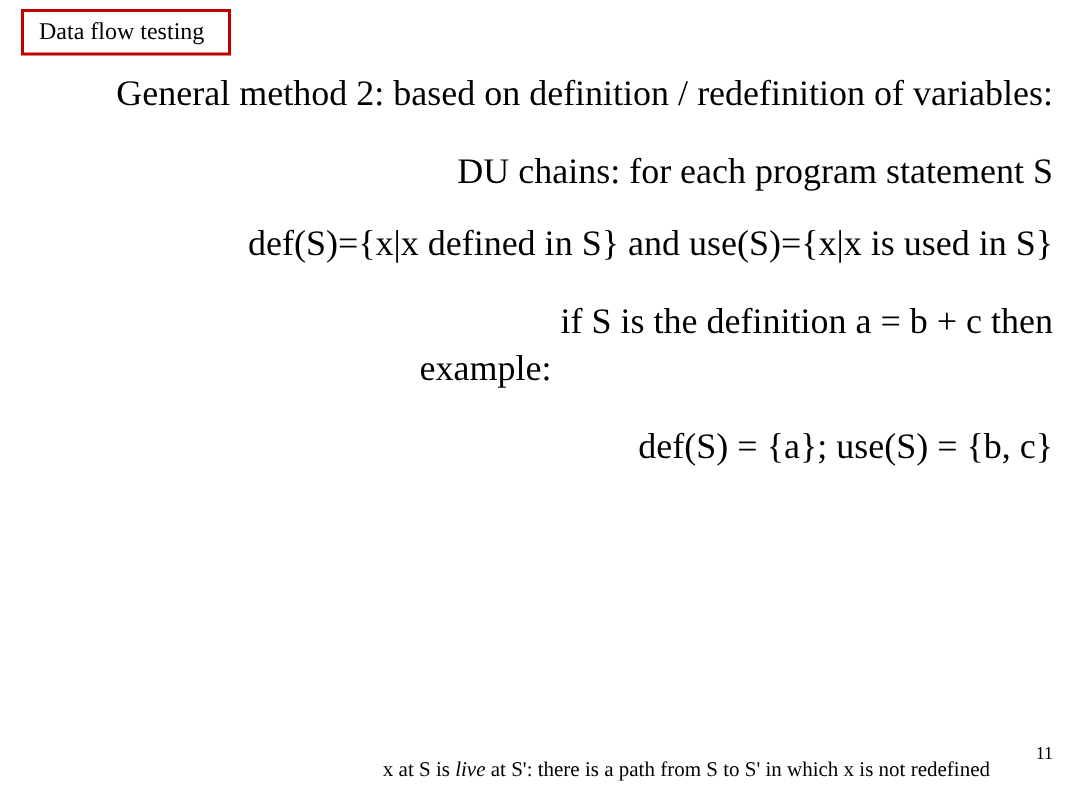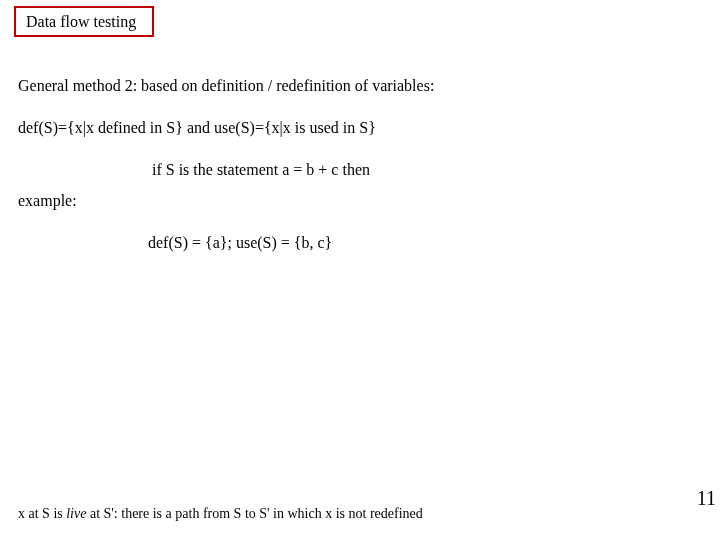--- a/index.html
+++ b/index.html
@@ -10,36 +10,37 @@
     background: #ffffff;
     font-family: "Times New Roman", Times, serif;
     color: #000000;
     overflow: hidden;
   }
   .slide {
     position: relative;
     width: 720px;
     height: 540px;
     box-sizing: border-box;
+    text-align: right;
   }
   .title-box {
     position: absolute;
     top: 6px;
     left: 14px;
     border: 2px solid #c00000;
     padding: 4px 16px 4px 10px;
     font-size: 16px;
     line-height: 1.2;
   }
   .body {
     position: absolute;
-    top: 76px;
+    top: 48px;
     left: 18px;
     right: 18px;
-    font-size: 16px;
+    font-size: 24px;
     line-height: 1.25;
   }
   .para {
     margin-bottom: 22px;
   }
   .para.tight {
     margin-bottom: 18px;
   }
   .italic {
     font-style: italic;
@@ -55,23 +56,23 @@
   }
   .example-text {
     display: inline-block;
   }
   .defuse-indent {
     margin-left: 130px;
     margin-bottom: 30px;
   }
   .pagenum {
     position: absolute;
-    right: 4px;
+    right: 18px;
     bottom: 30px;
-    font-size: 20px;
+    font-size: 12px;
     margin-left: 48px;
   }
   .live-para {
     position: absolute;
     left: 18px;
     right: 60px;
     bottom: 18px;
     font-size: 14px;
     line-height: 1.25;
   }
@@ -85,28 +86,31 @@
     <span>Data flow testing</span>
   </div>
 
   <div class="body">
 
     <div class="para">
       <span>General method 2:  based on definition / redefinition of variables:</span>
     </div>
 
 
+    <div class="para tight">
+      <span>DU chains: for each program statement S</span>
+    </div>
 
     <div class="para">
       <span>def(S)={x|x defined in S}  and  use(S)={x|x is used in S}</span>
     </div>
 
     <div class="example-line">
       <span class="example-label">example:</span>
-      <span class="example-text">if S is the statement    a = b + c   then</span>
+      <span class="example-text">if S is the definition    a = b + c   then</span>
     </div>
 
     <div class="defuse-indent">
       <span>def(S) = {a}; use(S) = {b, c}</span>
     </div>
 
   </div>
 
   <div class="live-para">
     <span>x at S is </span><span class="italic">live</span><span> at S': there is a path from S to S' in which x is not redefined</span>

